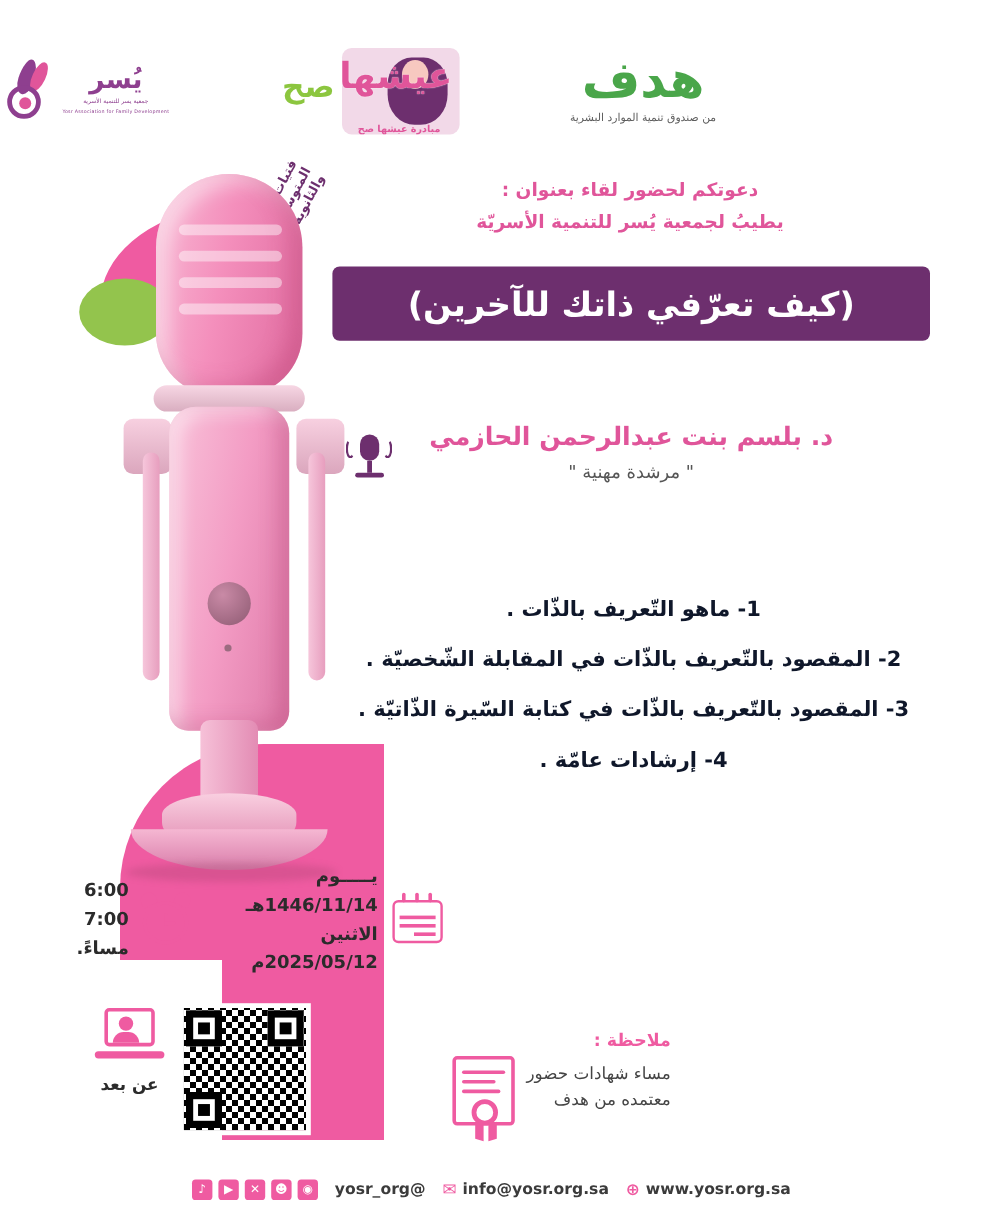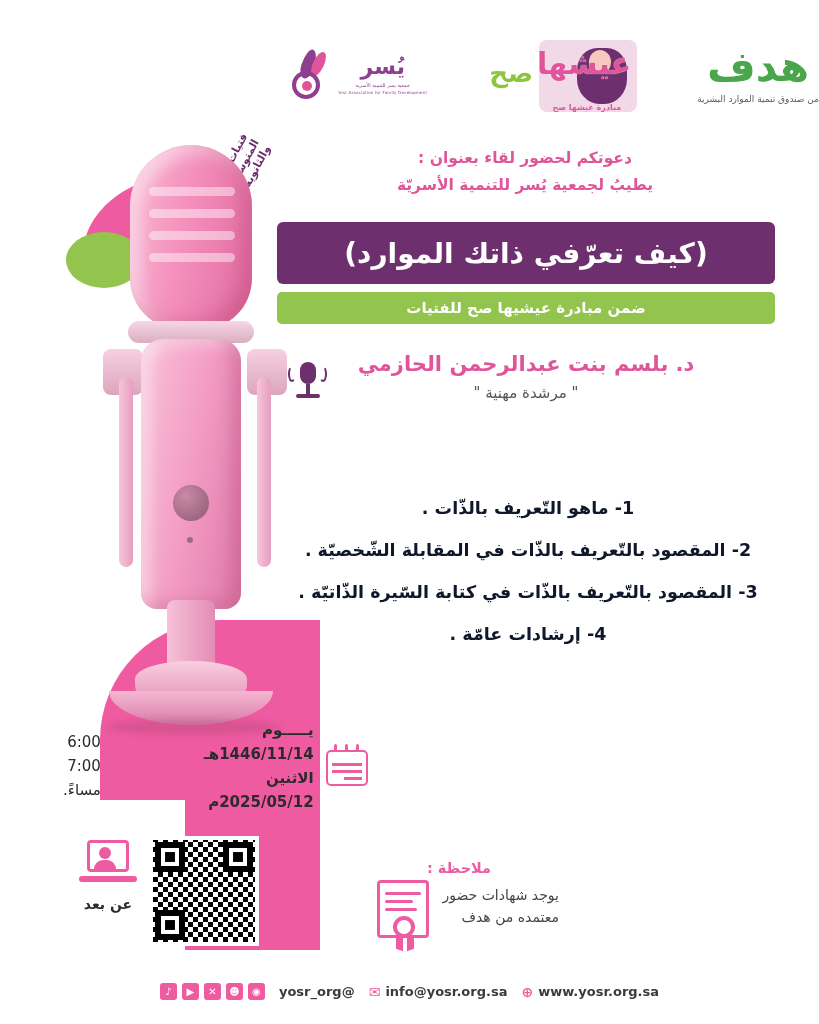--- a/index.html
+++ b/index.html
@@ -15,23 +15,23 @@
     background: #ffffff;
   }
 
   
   .logos {
     position: absolute;
     top: 30px; left: 0; right: 0;
     height: 90px;
     display: flex;
     flex-direction: row-reverse;
-    justify-content: flex-end;
+    justify-content: flex-start;
     align-items: center;
-    gap: 60px;
+    gap: 92px;
   }
   .logo { display: flex; flex-direction: column; align-items: center; }
 
   
   .logo-yusr { flex-direction: row-reverse; align-items: center; gap: 6px; display:flex; }
   .yusr-mark {
     width: 46px; height: 52px; position: relative;
   }
   .yusr-mark .leafA {
     position: absolute; left: 16px; top: 0;
@@ -177,21 +177,21 @@
   .clock-icon .bellL, .clock-icon .bellR {
     position: absolute; top: 1px; width: 13px; height: 11px; border-radius: 50% 50% 0 0; background:#ef5ba1;
   }
   .clock-icon .bellL { left: 2px; transform: rotate(-25deg);}
   .clock-icon .bellR { left: 31px; transform: rotate(25deg);}
   .clock-icon .hand {
     position: absolute; background: #ef5ba1; border-radius: 1px;
   }
   .clock-icon .h1 { left: 22px; top: 18px; width: 2.5px; height: 10px; }
   .clock-icon .h2 { left: 22px; top: 25px; width: 9px; height: 2.5px; }
-  .time-text { text-align: right; font-size: 15px; color: #2b2b2b; line-height: 1.6; font-weight: normal;}
+  .time-text { text-align: right; font-size: 15px; color: #2b2b2b; line-height: 1.6; font-weight: bold;}
 
   
   .remote-block {
     position: absolute; right: 671px; top: 838px; width: 80px; text-align: center;
   }
   .remote-icon { position: relative; width: 58px; height: 52px; margin: 0 auto; }
   .remote-icon .screen {
     position: absolute; left: 8px; top: 2px; width: 42px; height: 32px;
     border: 3px solid #ef5ba1; border-radius: 4px;
   }
@@ -219,21 +219,21 @@
     border: 4px solid #fff;
   }
   .qr .fp { position: absolute; width: 30px; height: 30px; border: 6px solid #000; background:#fff;}
   .qr .fp i { display:block; width:100%; height:100%; background:#000; transform: scale(.55); }
   .qr .fp1 { left: 2px; top: 2px; } .qr .fp2 { right: 2px; top: 2px; } .qr .fp3 { left: 2px; bottom: 2px; }
 
   
   .note-block {
     position: absolute; right: 260px; top: 860px; width: 200px; text-align: left;
   }
-  .note-title { color: #ef5ba1; font-size: 14.5px; font-weight: bold; margin-bottom: 8px; text-align: center; }
+  .note-title { color: #ef5ba1; font-size: 14.5px; font-weight: bold; margin-bottom: 8px; }
   .note-text { color: #444; font-size: 14px; line-height: 1.6; }
   .cert-icon {
     position: absolute; left: 12px; top: 18px; width: 66px; height: 70px;
   }
   .cert-icon .sheet {
     position: absolute; left: 6px; top: 2px; width: 52px; height: 58px;
     border: 3px solid #ef5ba1; border-radius: 4px;
   }
   .cert-icon .l { position:absolute; left:14px; height:3px; background:#ef5ba1; border-radius:2px; }
   .cert-icon .la{ top:14px; width:36px;} .cert-icon .lb{ top:22px; width:28px;} .cert-icon .lc{ top:30px; width:32px;}
@@ -410,26 +410,23 @@
     <div class="baseBot"></div>
     <div class="shadow"></div>
   </div>
 
   <div class="invite">
     <div>دعوتكم لحضور لقاء بعنوان :</div>
     <div>يطيبُ لجمعية يُسر للتنمية الأسريّة</div>
   </div>
 
   <div class="title-band">
-    <span>(كيف تعرّفي ذاتك الموارد)</span>
-  </div>
-
-  <div class="subtitle-band">
-    <span>ضمن مبادرة عيشيها صح للفتيات</span>
-  </div>
+    <span>(كيف تعرّفي ذاتك للآخرين)</span>
+  </div>
+
 
   <div class="speaker">
     <div class="mic-badge">
       <div class="arcL"></div>
         <div class="arcR"></div>
       <div class="cap"></div>
         <div class="stem"></div>
         <div class="base"></div>
     </div>
     <div class="name">د. بلسم بنت عبدالرحمن الحازمي</div>
@@ -498,21 +495,21 @@
       <div class="sheet"></div>
       <div class="l la"></div>
         <div class="l lb"></div>
         <div class="l lc"></div>
       <div class="rib1"></div>
         <div class="rib2"></div>
       <div class="seal"></div>
     </div>
     <div style="padding-right:0; text-align:right;">
       <div class="note-title">ملاحظة :</div>
-      <div class="note-text">يوجد شهادات حضور</div>
+      <div class="note-text">مساء شهادات حضور</div>
       <div class="note-text">معتمده من هدف</div>
     </div>
   </div>
 
   <div class="footer">
     <div class="social-icons">
       <div class="sicon">♪</div>
       <div class="sicon">▶</div>
       <div class="sicon">✕</div>
       <div class="sicon">☻</div>

